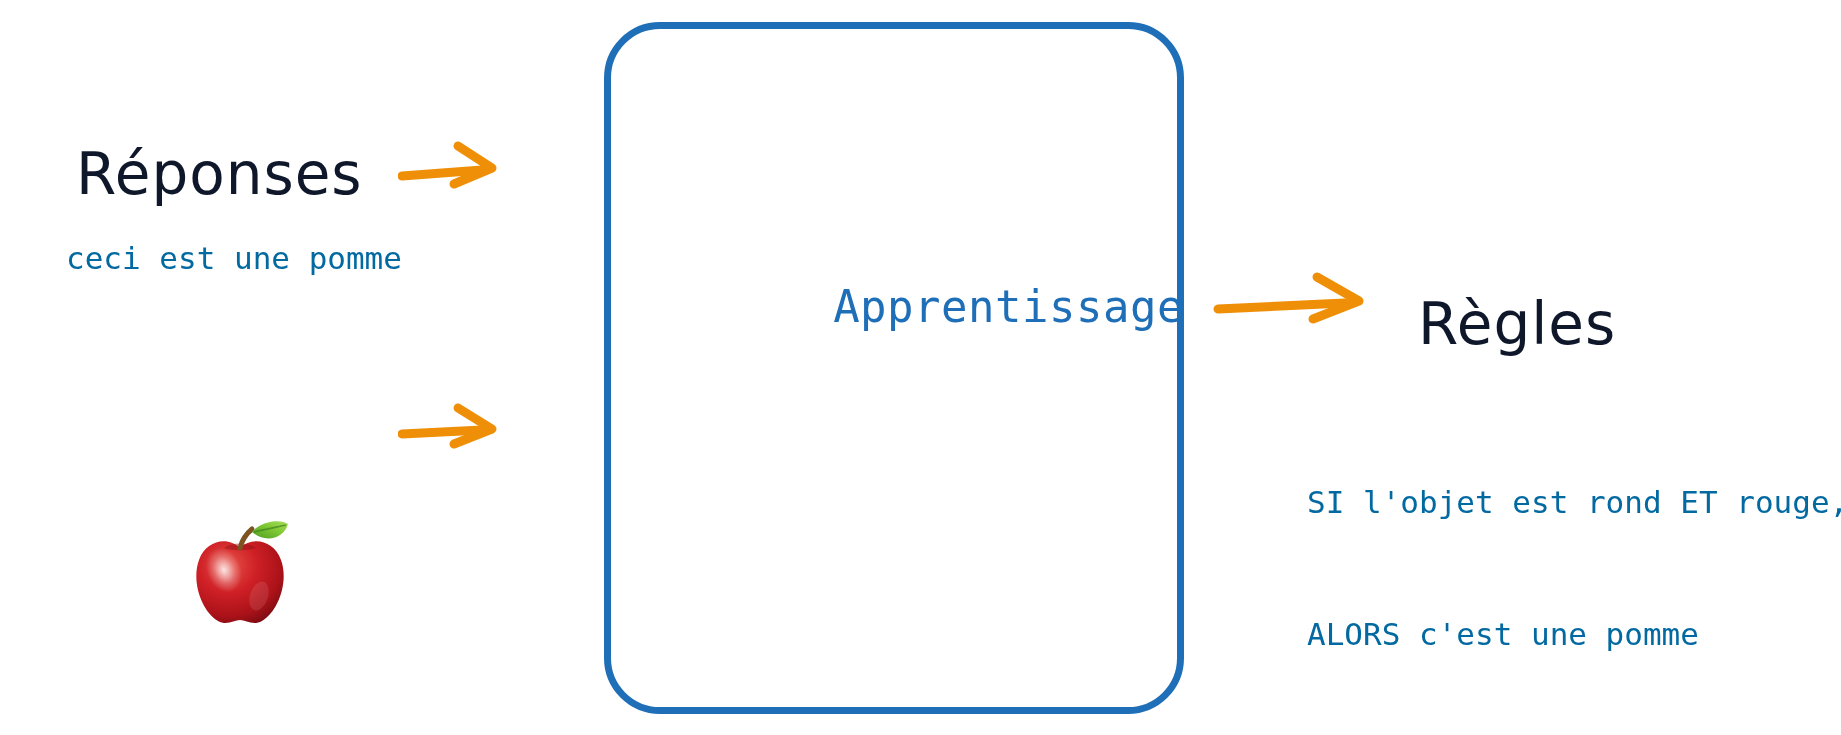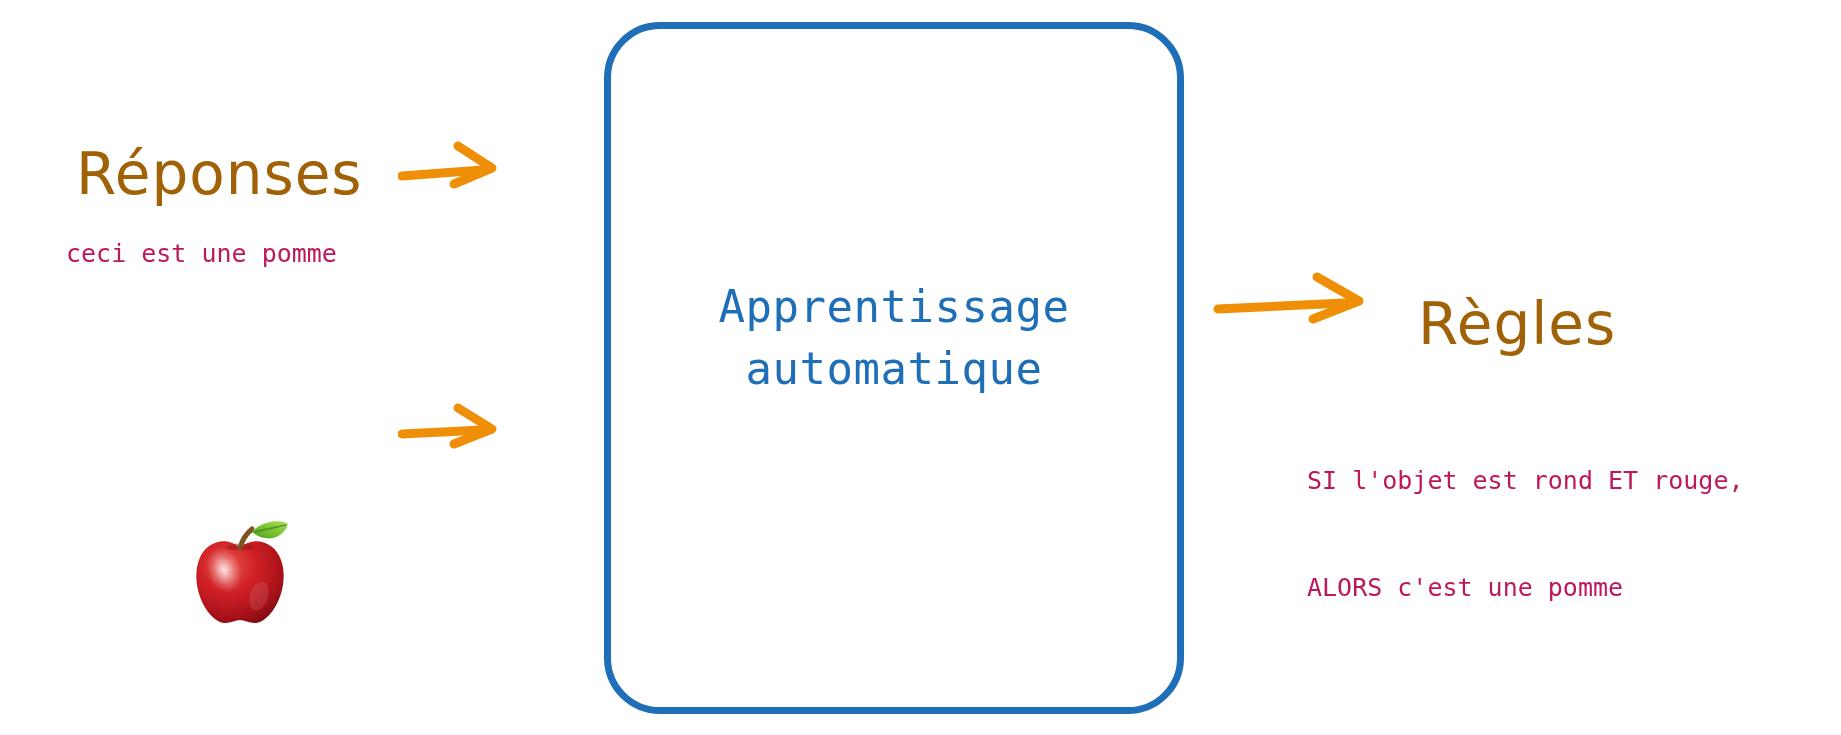--- a/index.html
+++ b/index.html
@@ -28,49 +28,49 @@
     border: 7px solid #1f6fb8;
     border-radius: 56px;
     background: #ffffff;
     box-sizing: border-box;
   }
   .process-label {
     position: absolute;
     left: 604px;
     top: 276px;
     width: 580px;
-    text-align: center;
+    text-align: right;
     color: #1f6fb8;
     font-family: "DejaVu Sans Mono", monospace;
     font-size: 44px;
     line-height: 1.42;
     letter-spacing: 0.5px;
   }
   .process-label .line { display: block; }
 
   
   .headline {
     position: absolute;
-    color: #a16207;
+    color: #0f172a;
     font-family: "DejaVu Sans", sans-serif;
     font-size: 58px;
     font-weight: 400;
     letter-spacing: 1px;
     white-space: nowrap;
   }
   #label-reponses { left: 76px;  top: 140px; }
   #label-donnees  { left: 88px;  top: 463px; }
   #label-regles   { left: 1418px; top: 290px; text-align: right; }
 
   
   .example {
     position: absolute;
-    color: #be185d;
+    color: #0369a1;
     font-family: "DejaVu Sans Mono", monospace;
-    font-size: 25px;
+    font-size: 31px;
     line-height: 1.42;
     white-space: pre;
   }
   #example-reponses { left: 66px;  top: 236px; }
   #example-regles   { left: 1307px; top: 392px; }
   #example-regles .line { display: block; }
 
   
   .arrow {
     position: absolute;
@@ -90,21 +90,20 @@
 </style>
 </head>
 <body>
 
 <div id="canvas">
 
   <div class="process-box"></div>
 
   <div class="process-label">
     <span class="line">Apprentissage</span>
-    <span class="line">automatique</span>
   </div>
 
   <div class="headline" id="label-reponses">Réponses</div>
 
   <div class="example" id="example-reponses">ceci est une pomme</div>
 
 
   <div class="apple-wrap">
     <svg width="112" height="112" viewBox="0 0 112 112" aria-hidden="true">
       <defs>

